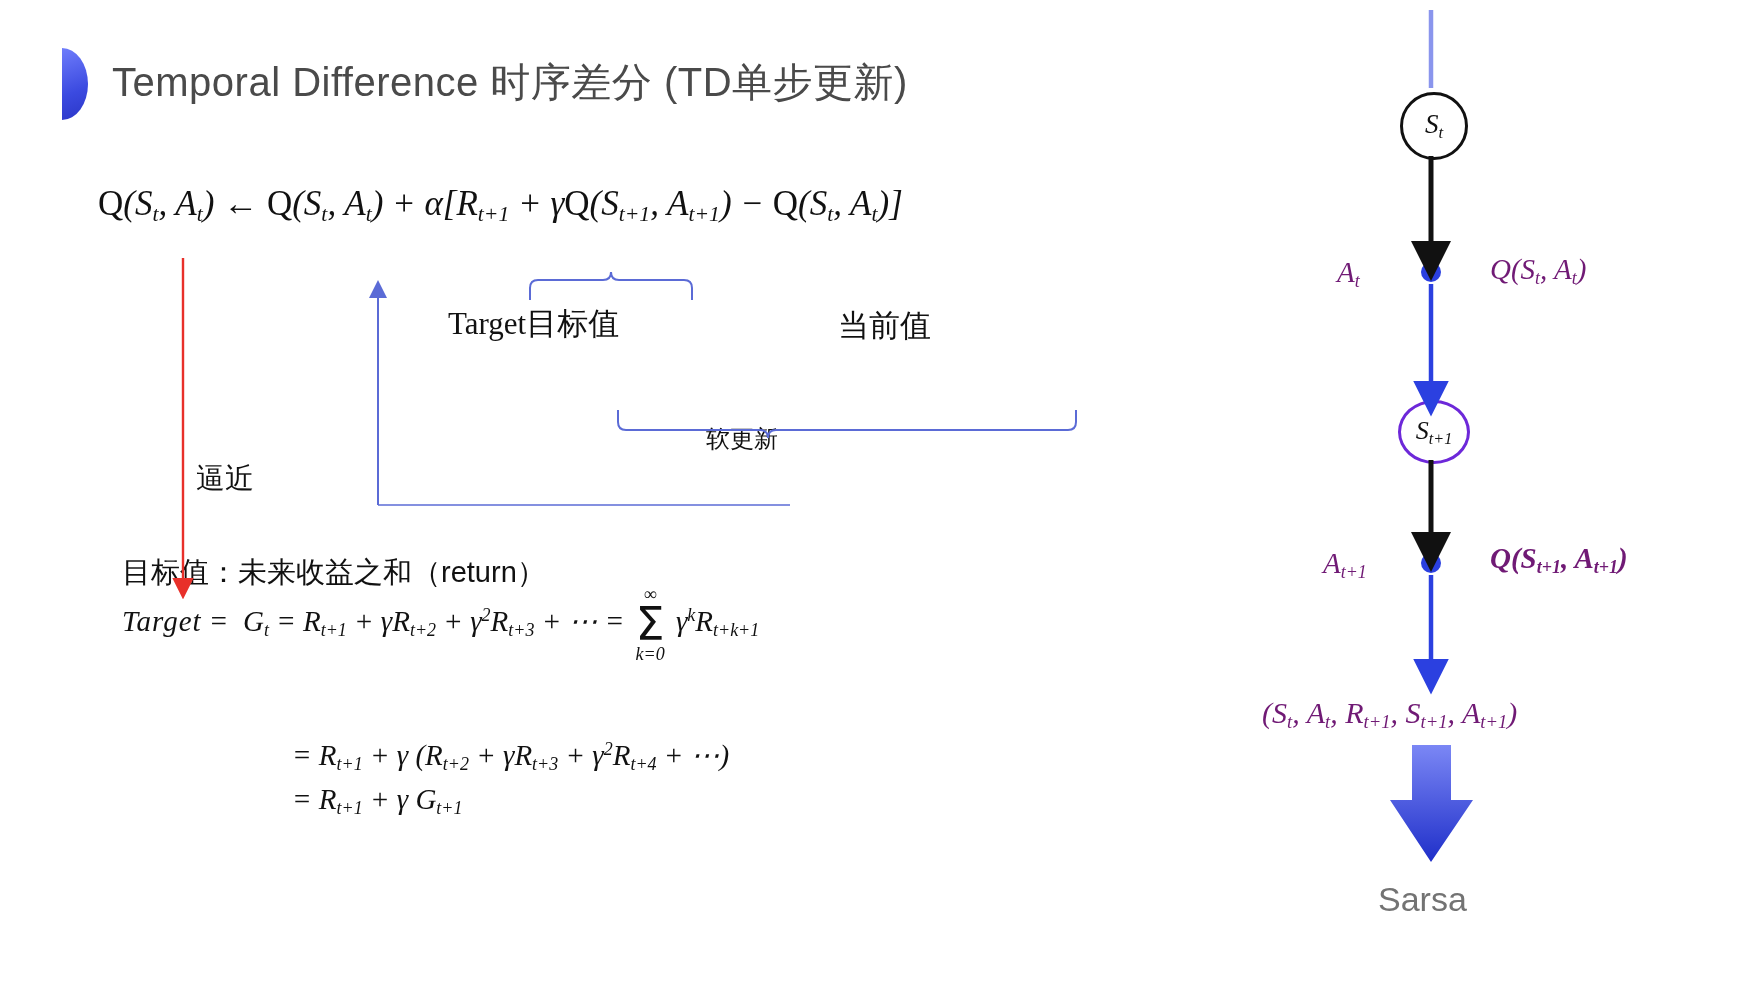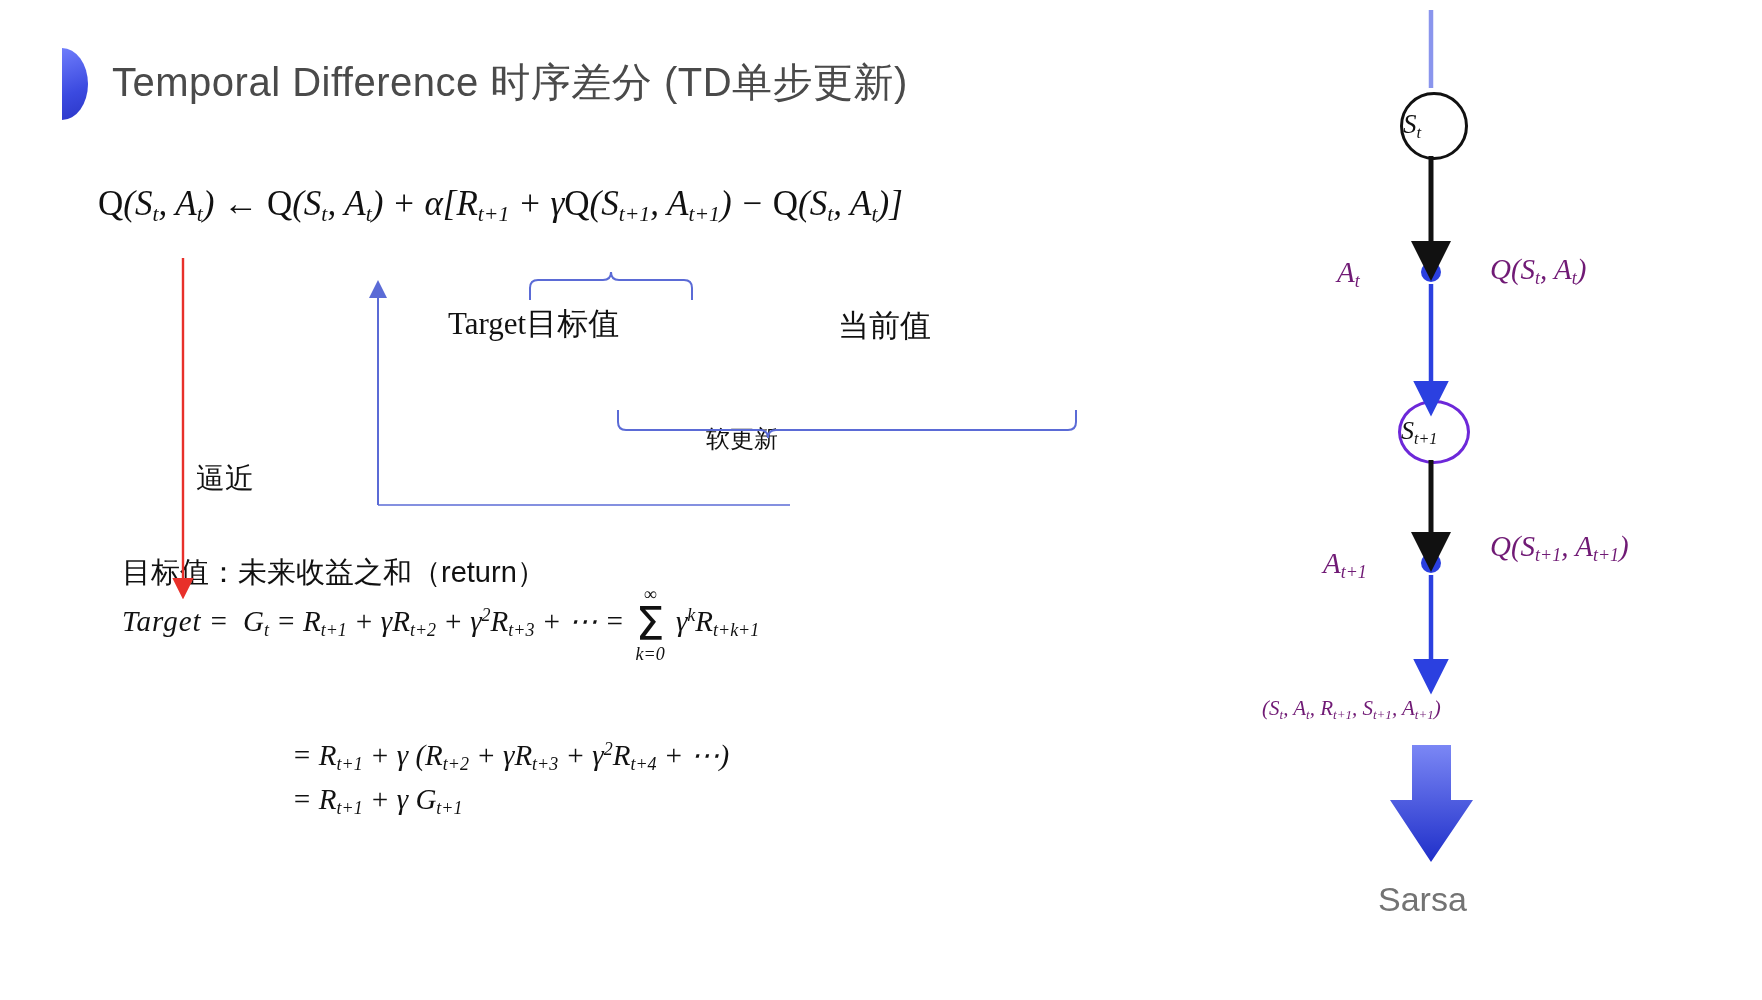--- a/index.html
+++ b/index.html
@@ -174,21 +174,21 @@
     font-size: 29px;
   }
 
   
   .node-circle {
     position: absolute;
     border-radius: 50%;
     background: #fff;
     display: flex;
     align-items: center;
-    justify-content: flex-start;
+    justify-content: center;
     font-family: "Liberation Serif", serif;
     font-style: italic;
     color: #111;
   }
   #node-st {
     left: 1400px;
     top: 92px;
     width: 62px;
     height: 62px;
     border: 3px solid #111;
@@ -216,22 +216,22 @@
     position: absolute;
     font-family: "Liberation Serif", serif;
     font-style: italic;
     color: #701a75;
     font-size: 29px;
     white-space: nowrap;
   }
   #lab-at { left: 1337px; top: 256px; }
   #lab-qsa { left: 1490px; top: 253px; }
   #lab-at1 { left: 1323px; top: 547px; }
-  #lab-qsa1 { left: 1490px; top: 530px; }
-  #tuple { left: 1262px; top: 696px; font-size: 21px; text-align: center; }
+  #lab-qsa1 { left: 1490px; top: 542px; font-weight: bold; }
+  #tuple { left: 1262px; top: 696px; font-size: 30px; text-align: center; }
 
   .sarsa-label {
     position: absolute;
     left: 1378px;
     top: 880px;
     font-size: 34px;
     font-family: "Liberation Sans", sans-serif;
     color: #737373;
   }
 

